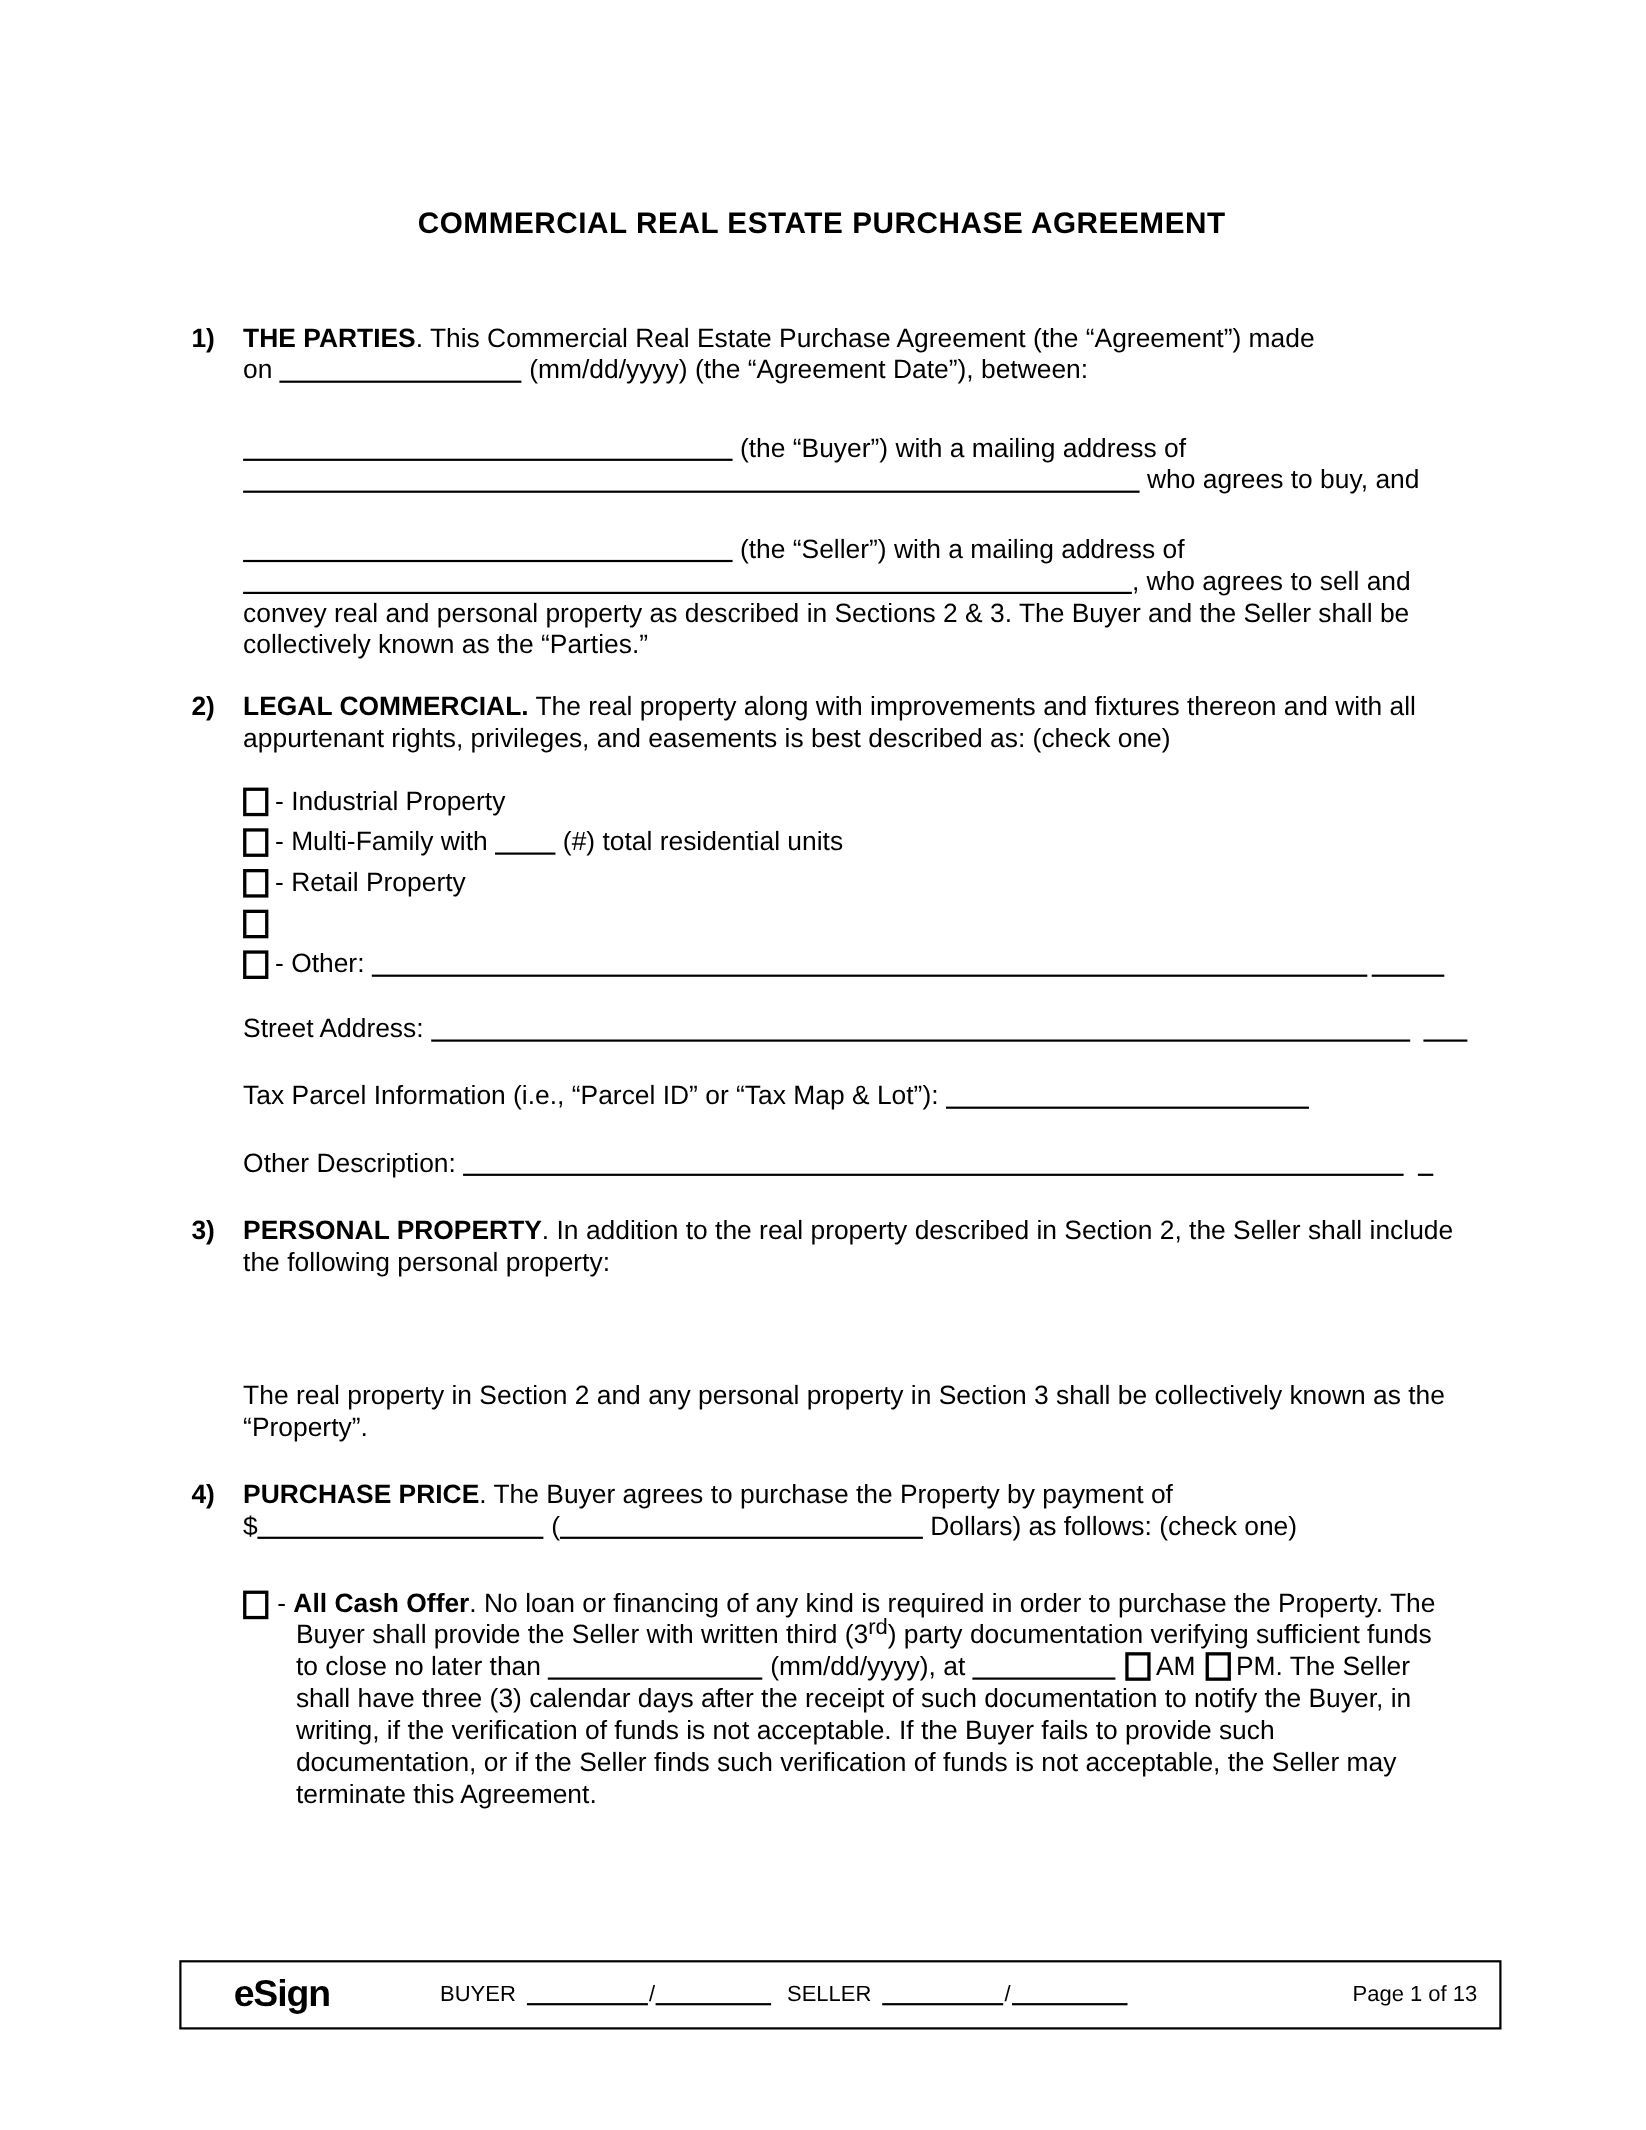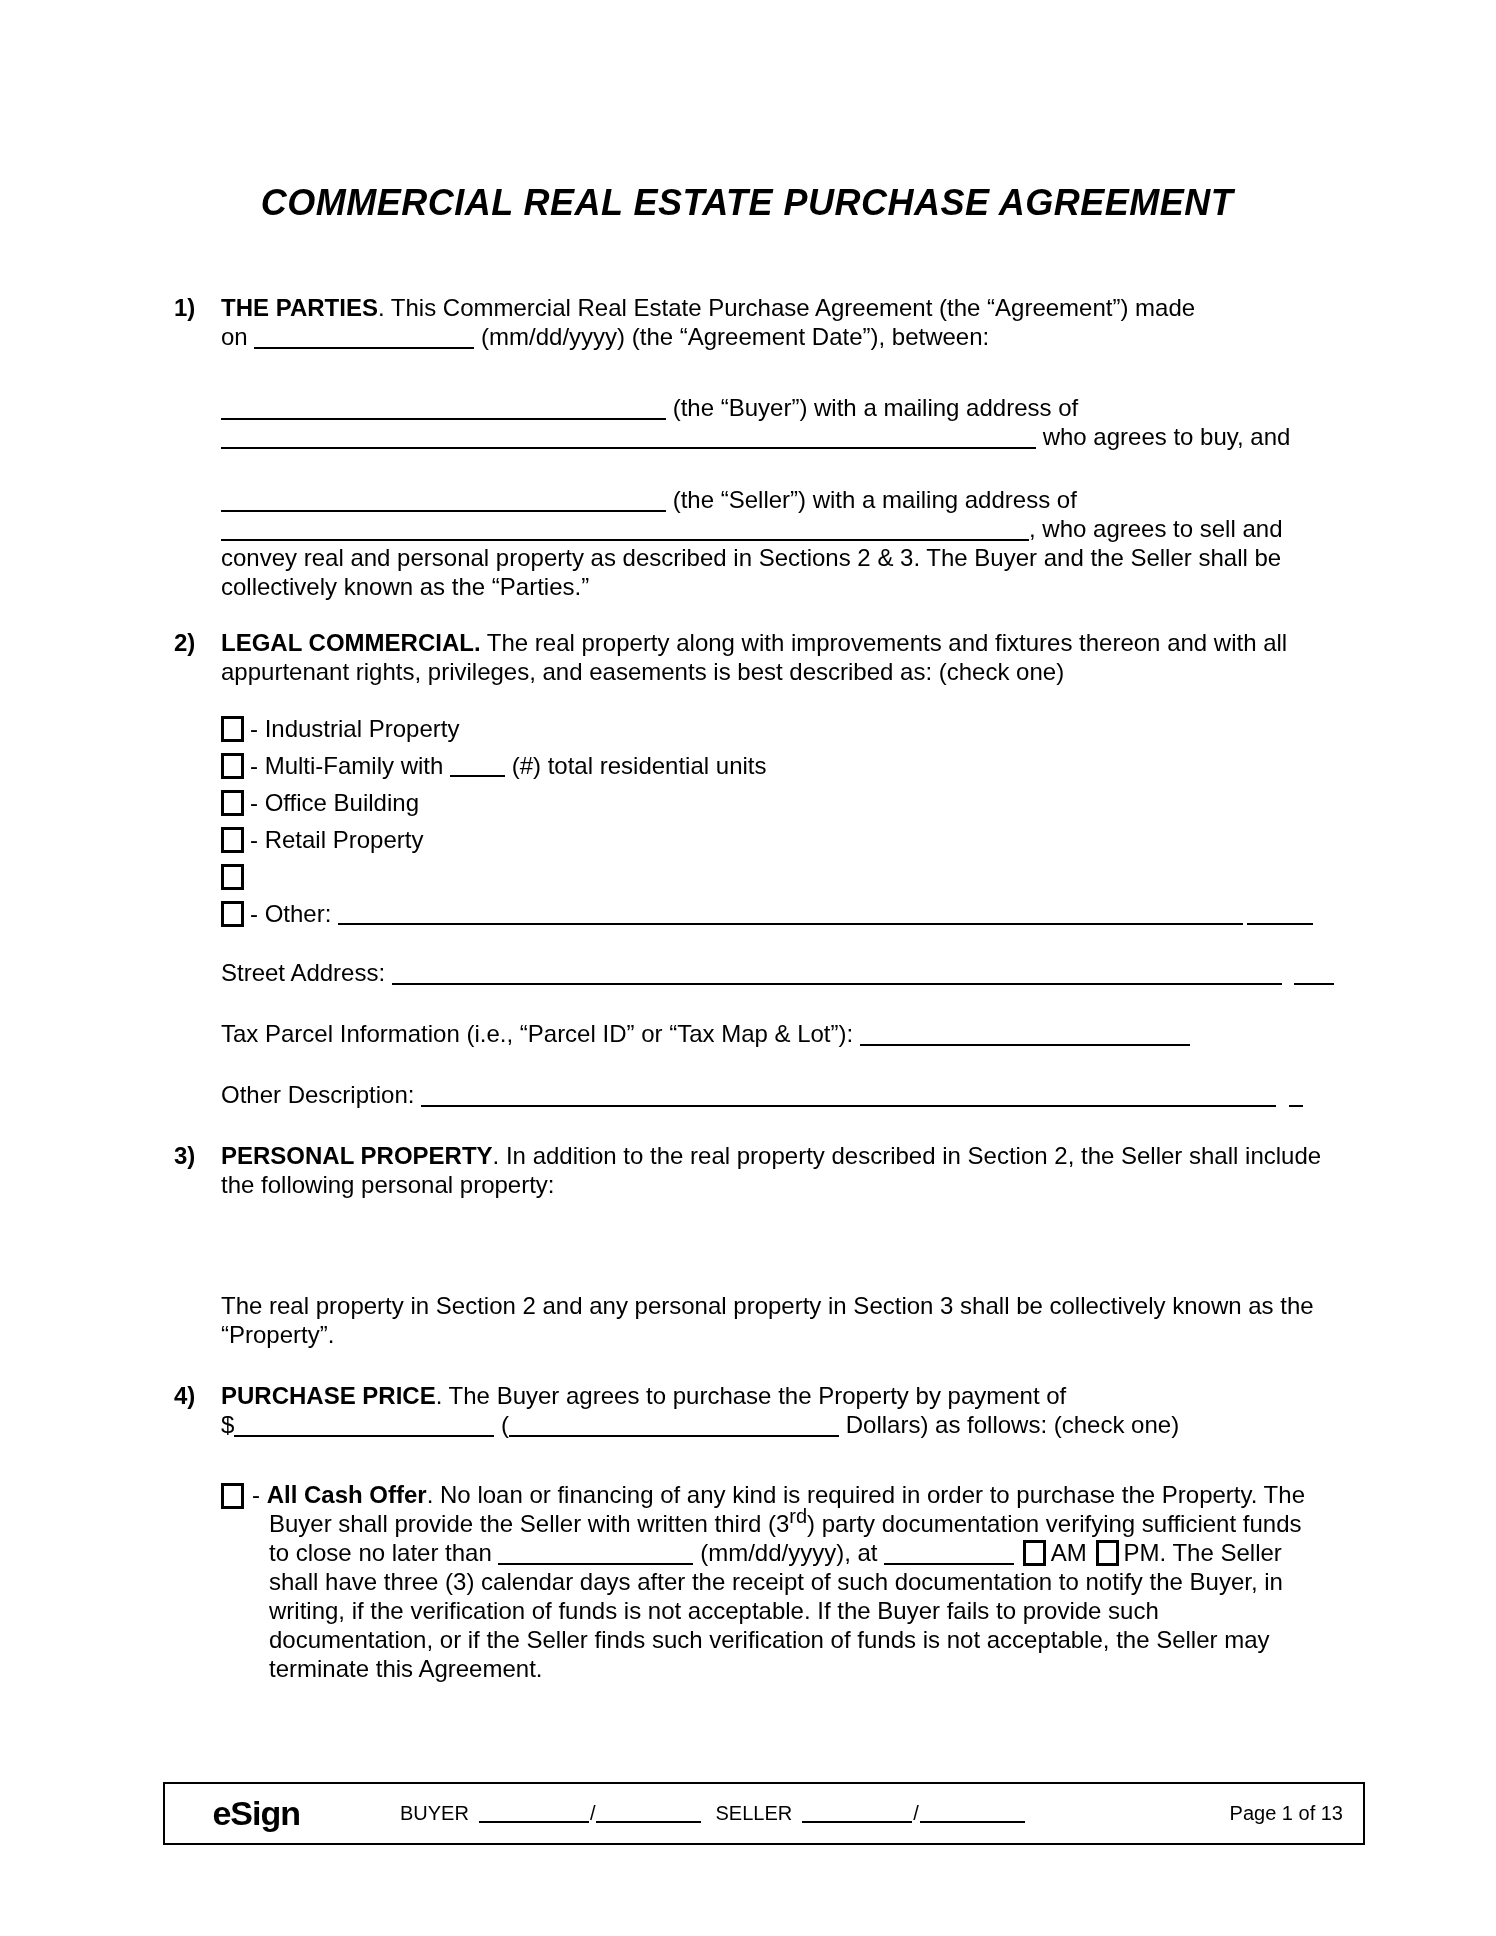--- a/index.html
+++ b/index.html
@@ -9,24 +9,23 @@
     margin:0 auto;
     background:#ffffff;
     font-family:"Liberation Sans","DejaVu Sans",sans-serif;
     font-size:24px;
     color:#000;
     overflow:hidden;
   }
   .content{margin-left:174px;margin-right:176px;}
   h1.doc-title{
     margin:0;margin-top:183px;
-    font-size:36px;line-height:40px;
+    font-size:27px;line-height:40px;
     font-weight:bold;text-align:center;
     letter-spacing:.5px;
-    font-style:italic;
   }
   .para{position:relative;line-height:29px;width:1108px;margin-left:47px;}
   .num{position:absolute;left:-47px;top:0;font-weight:bold;}
   .bold{font-weight:bold;}
   .nowrap{white-space:nowrap;}
   .blank{
     display:inline-block;
     border-bottom:2px solid #000;
     height:20px;
     vertical-align:-4px;
@@ -102,24 +101,20 @@
         <span class="check-label">- Industrial Property</span>
       </div>
       <div class="check-row">
         <span class="cb"></span>
         <span class="check-label">- Multi-Family with </span>
         <span class="blank" style="width:55px"></span>
         <span class="check-label"> (#) total residential units</span>
       </div>
       <div class="check-row">
         <span class="cb"></span>
-        <span class="check-label">- Office Building</span>
-      </div>
-      <div class="check-row">
-        <span class="cb"></span>
         <span class="check-label">- Retail Property</span>
       </div>
       <div class="check-row">
         <span class="cb"></span>
       </div>
       <div class="check-row">
         <span class="cb"></span>
         <span class="check-label">- Other: </span>
         <span class="blank" style="width:905px"></span>
         <span class="blank" style="width:66px;margin-left:4px"></span>

